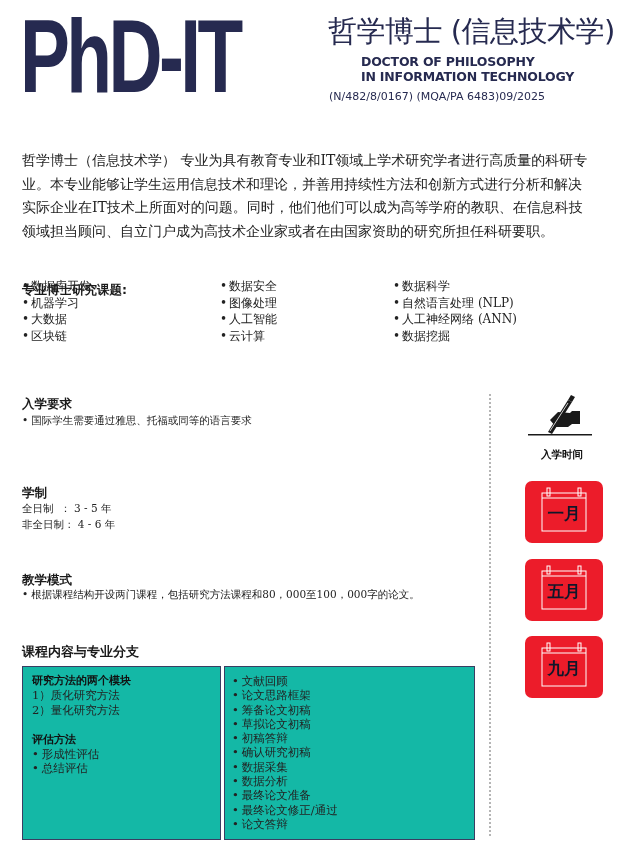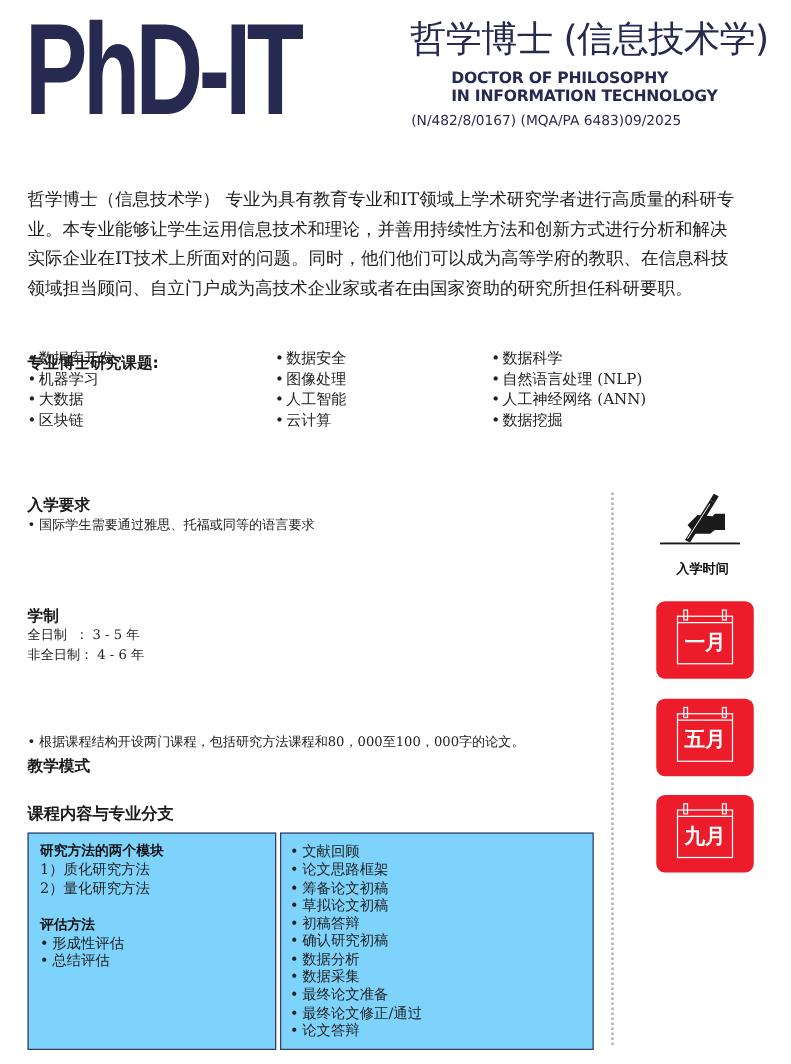--- a/index.html
+++ b/index.html
@@ -40,21 +40,21 @@
     font-size: 12.5px; line-height: 15px; color: #1a1a1a;
   }
   .topics { position: absolute; top: 278px; font-size: 12px; line-height: 16.5px; color: #222; }
   .topics div::before { content: "\2022"; margin-right: 2px; }
 
   .small-list { position: absolute; left: 22px; font-size: 10.5px; line-height: 16px; color: #222; }
   .small-list .b::before { content: "\2022"; margin-right: 3px; }
 
   .box {
     position: absolute; top: 666px; height: 174px;
-    border: 1.5px solid #3a3d62; background: #7dd3fc;
+    border: 1.5px solid #3a3d62; background: #14b8a6;
     font-size: 11.5px; line-height: 14.3px; color: #222;
   }
   .box .h { font-family: "DejaVu Sans", sans-serif; font-weight: 700; font-size: 11px; color: #111; }
   .box .b::before { content: "\2022"; margin-right: 3px; }
 
   .dotted {
     position: absolute; left: 489px; top: 394px; height: 442px; width: 0;
     border-left: 2px dotted #b5b5b5;
   }
   .pen-icon { position: absolute; left: 528px; top: 394px; width: 64px; height: 42px; }
@@ -62,21 +62,21 @@
     position: absolute; left: 526px; width: 72px; top: 448px; text-align: center;
     font-family: "DejaVu Sans", sans-serif; font-weight: 700; font-size: 10.5px; color: #111;
   }
   .month-card {
     position: absolute; left: 525px; width: 78px; height: 62px;
     background: #EC1C2A; border-radius: 7px;
   }
   .month-card svg { position: absolute; left: 0; top: 0; }
   .month-card .m {
     position: absolute; left: 0; width: 78px; top: 22px; text-align: center;
-    font-family: "DejaVu Sans", sans-serif; font-weight: 700; font-size: 16.5px; color: #ffffff;
+    font-family: "DejaVu Sans", sans-serif; font-weight: 700; font-size: 16.5px; color: #0f172a;
   }
 </style>
 </head>
 <body>
 
 <div class="logo">PhD-IT</div>
 <div class="title-cn">哲学博士 (信息技术学)</div>
 <div class="title-en">
   <div>DOCTOR OF PHILOSOPHY</div>
   <div>IN INFORMATION TECHNOLOGY</div>
@@ -114,21 +114,21 @@
 <div class="small-list" style="top:412px;">
   <div class="b">国际学生需要通过雅思、托福或同等的语言要求</div>
 </div>
 
 <div class="section-title" style="top:485px;">学制</div>
 <div class="small-list" style="top:500px;">
   <div style="white-space:pre;">全日制  ： 3 - 5 年</div>
   <div>非全日制： 4 - 6 年</div>
 </div>
 
-<div class="section-title" style="top:605px;text-align:right;">教学模式</div>
+<div class="section-title" style="top:572px;text-align:right;">教学模式</div>
 <div class="small-list" style="top:586px;">
   <div class="b">根据课程结构开设两门课程，包括研究方法课程和80，000至100，000字的论文。</div>
 </div>
 
 <div class="section-title" style="top:644px; font-size:13px;">课程内容与专业分支</div>
 
 <div class="box" style="left:22px; width:199px; padding:7px 0 0 9px;">
   <div class="h">研究方法的两个模块</div>
   <div>1）质化研究方法</div>
   <div>2）量化研究方法</div>
@@ -138,22 +138,22 @@
   <div class="b">总结评估</div>
 </div>
 
 <div class="box" style="left:224px; width:251px; padding:7px 0 0 7px;">
   <div class="b">文献回顾</div>
   <div class="b">论文思路框架</div>
   <div class="b">筹备论文初稿</div>
   <div class="b">草拟论文初稿</div>
   <div class="b">初稿答辩</div>
   <div class="b">确认研究初稿</div>
+  <div class="b">数据采集</div>
   <div class="b">数据分析</div>
-  <div class="b">数据采集</div>
   <div class="b">最终论文准备</div>
   <div class="b">最终论文修正/通过</div>
   <div class="b">论文答辩</div>
 </div>
 
 <div class="dotted"></div>
 
 <svg class="pen-icon" viewBox="0 0 64 42">
 
   <path d="M22 26 L30 18 L42 19 L44 17 L52 17 L52 30 L44 30 L40 33 L28 33 Z" fill="#1a1a1a"></path>

